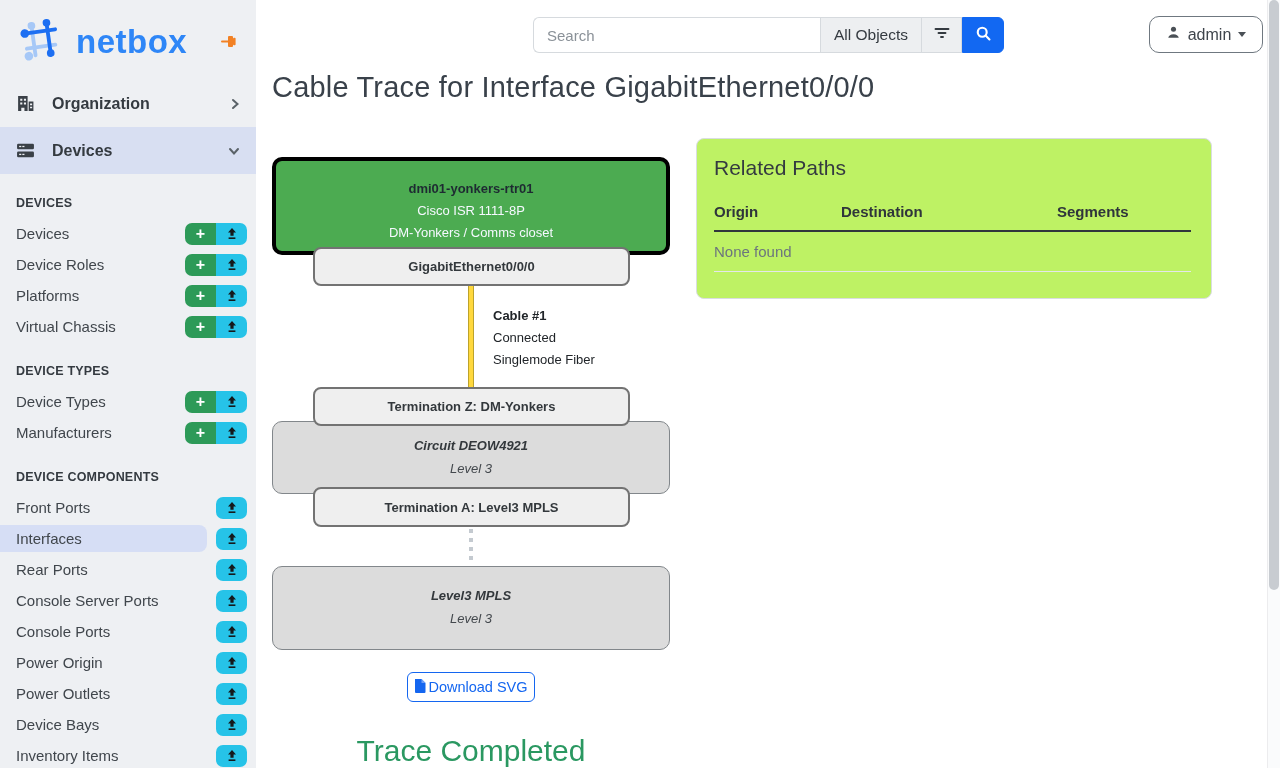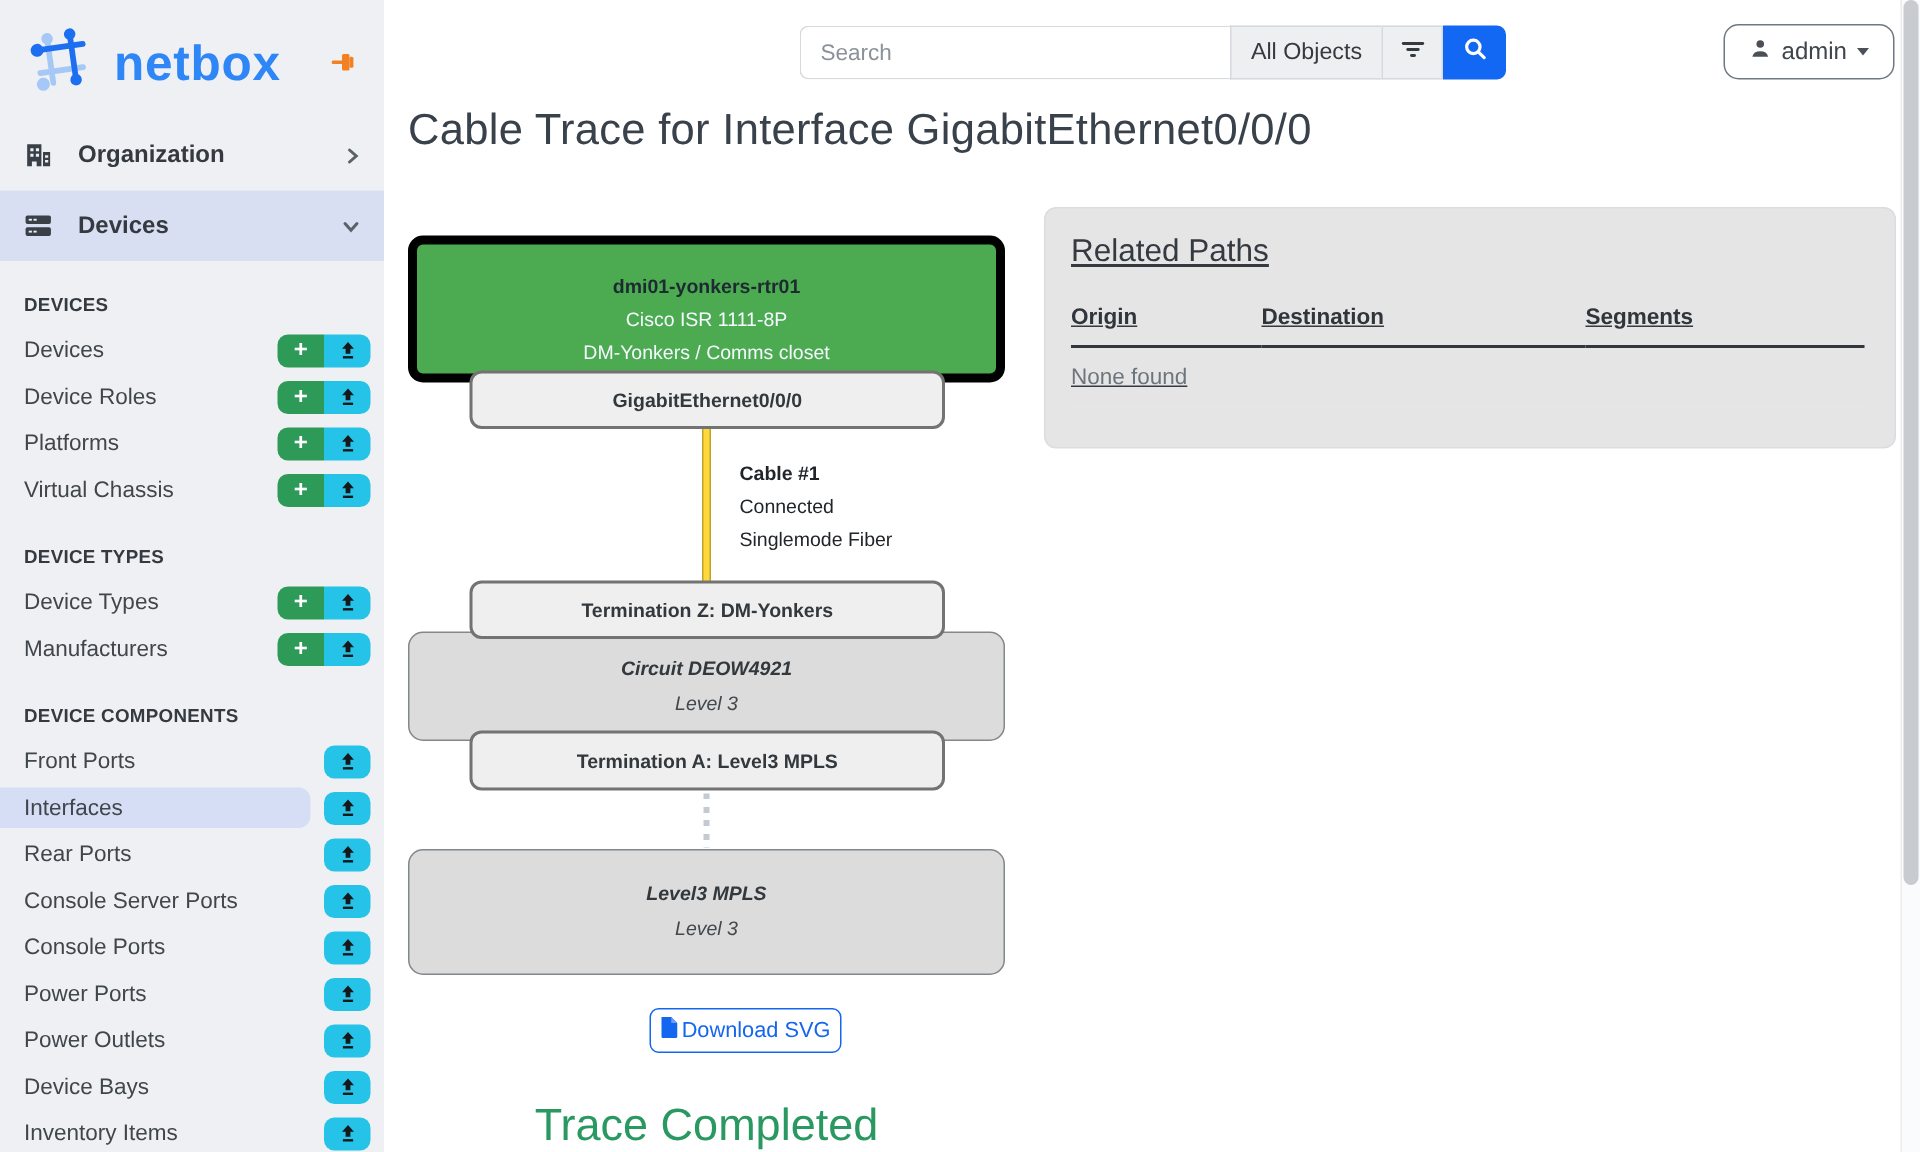--- a/index.html
+++ b/index.html
@@ -101,21 +101,21 @@
   .page-title {
     position: absolute; left: 16px; top: 71px;
     font-size: 29px; font-weight: 400; color: #39414a; letter-spacing: 0.2px;
   }
 
   
   .trace { position: absolute; left: 16px; top: 157px; width: 398px; height: 625px; }
   .t-box { position: absolute; text-align: center; }
   .node-device {
     left: 0; top: 0; width: 398px; height: 98px;
-    background: #4cab51; border: 6px solid #000000; border-radius: 10px;
+    background: #4cab51; border: 4px solid #000000; border-radius: 10px;
     padding-top: 20px; z-index: 1;
   }
   .node-device .d-name { font-size: 13px; font-weight: 700; color: #1e2a32; margin-bottom: 7px; }
   .node-device .d-sub { font-size: 13px; color: #f6f9ff; margin-bottom: 7px; }
   .slim-box {
     background: #efefef; border: 2px solid #737373; border-radius: 8px;
     left: 41px; width: 317px; height: 39px;
     display: flex; align-items: center; justify-content: center;
     font-size: 13px; font-weight: 700; color: #33383c; z-index: 3;
   }
@@ -140,33 +140,32 @@
   .wide-box .w-name { font-size: 13px; font-weight: 700; color: #33383c; margin-bottom: 8px; }
   .wide-box .w-sub { font-size: 13px; color: #43484d; }
   .dotted-line {
     position: absolute; left: 197px; top: 372px; width: 4px; height: 36px;
     background: repeating-linear-gradient(to bottom, #c4cad0 0 4px, transparent 4px 9px);
   }
   .download-btn {
     position: absolute; left: 135px; top: 515px; width: 128px; height: 30px;
     background: #ffffff; border: 1px solid #1466f0; border-radius: 6px;
     display: flex; align-items: center; justify-content: center; gap: 2px;
-    font-size: 14.5px; color: #1466f0; cursor: pointer; margin-left: 26px;
+    font-size: 14.5px; color: #1466f0; cursor: pointer;
   }
   .trace-status {
     position: absolute; left: 0; top: 577px; width: 398px; text-align: center;
     font-size: 30px; font-weight: 400; color: #2a9861;
   }
 
   
   .related-card {
-    position: absolute; left: 440px; top: 138px; width: 568px; height: 161px;
-    background: #e5e5e5; border: 1px solid #d9dde1; border-radius: 8px;
+    position: absolute; left: 440px; top: 138px; width: 516px; height: 161px;
+    background: #bef264; border: 1px solid #d9dde1; border-radius: 8px;
     padding: 17px 20px 0 17px;
-    text-decoration: underline;
   }
   .card-title { font-size: 21px; font-weight: 400; color: #343a40; margin-bottom: 19px; }
   .rp-table { width: 100%; border-collapse: collapse; font-size: 15px; }
   .rp-table th {
     text-align: left; font-weight: 700; color: #2f353b;
     padding: 4px 0 10px 0; border-bottom: 2px solid #31373c;
   }
   .rp-table td { color: #6c757d; padding: 11px 0; border-bottom: 1px solid #e4e7ea; }
   .col-origin { width: 127px; } .col-dest { width: 216px; } .col-seg { width: auto; }
 
@@ -377,21 +376,21 @@
       <span class="btn-group">
           <span class="mini-btn btn-import solo">
             <svg width="12" height="13" viewBox="0 0 12 13">
               <path d="M6 1 L10 5.5 H7.6 V8.8 H4.4 V5.5 H2 Z" fill="#15191c"></path>
               <rect x="2.6" y="10.4" width="6.8" height="1.6" fill="#15191c"></rect>
             </svg>
           </span>
         </span>
     </div>
     <div class="nav-item">
-      <span class="label">Power Ports</span>
+      <span class="label">Power Origin</span>
       <span class="btn-group">
           <span class="mini-btn btn-import solo">
             <svg width="12" height="13" viewBox="0 0 12 13">
               <path d="M6 1 L10 5.5 H7.6 V8.8 H4.4 V5.5 H2 Z" fill="#15191c"></path>
               <rect x="2.6" y="10.4" width="6.8" height="1.6" fill="#15191c"></rect>
             </svg>
           </span>
         </span>
     </div>
     <div class="nav-item">

